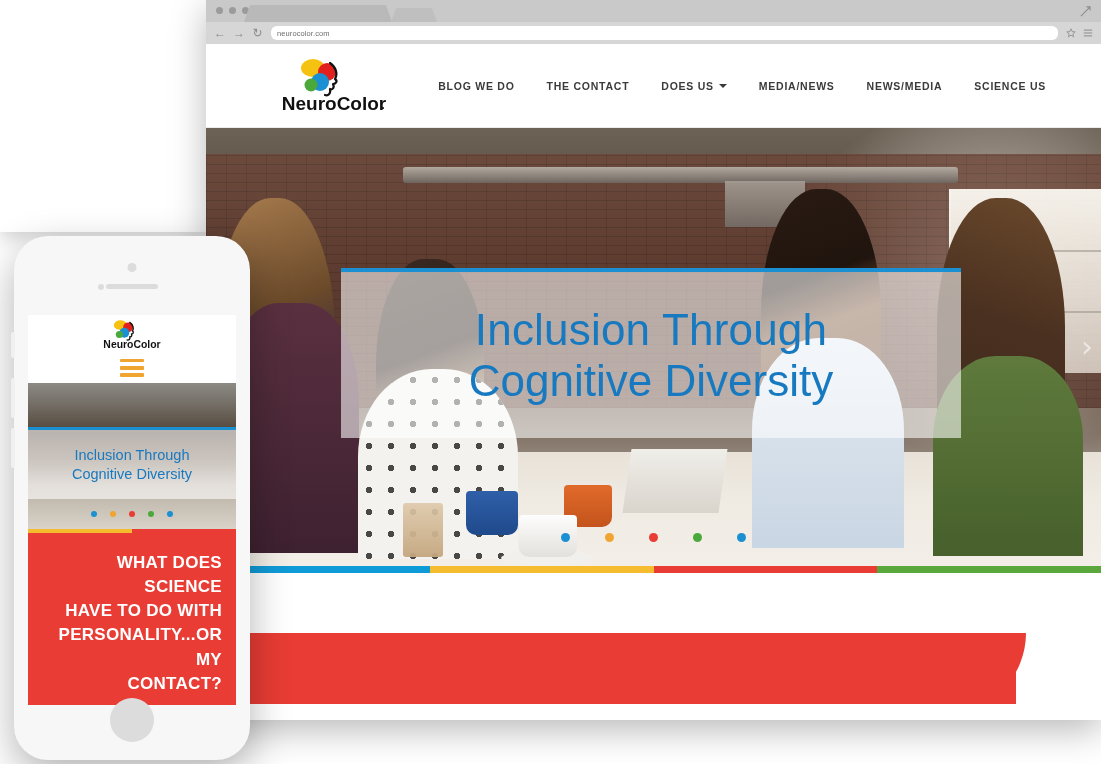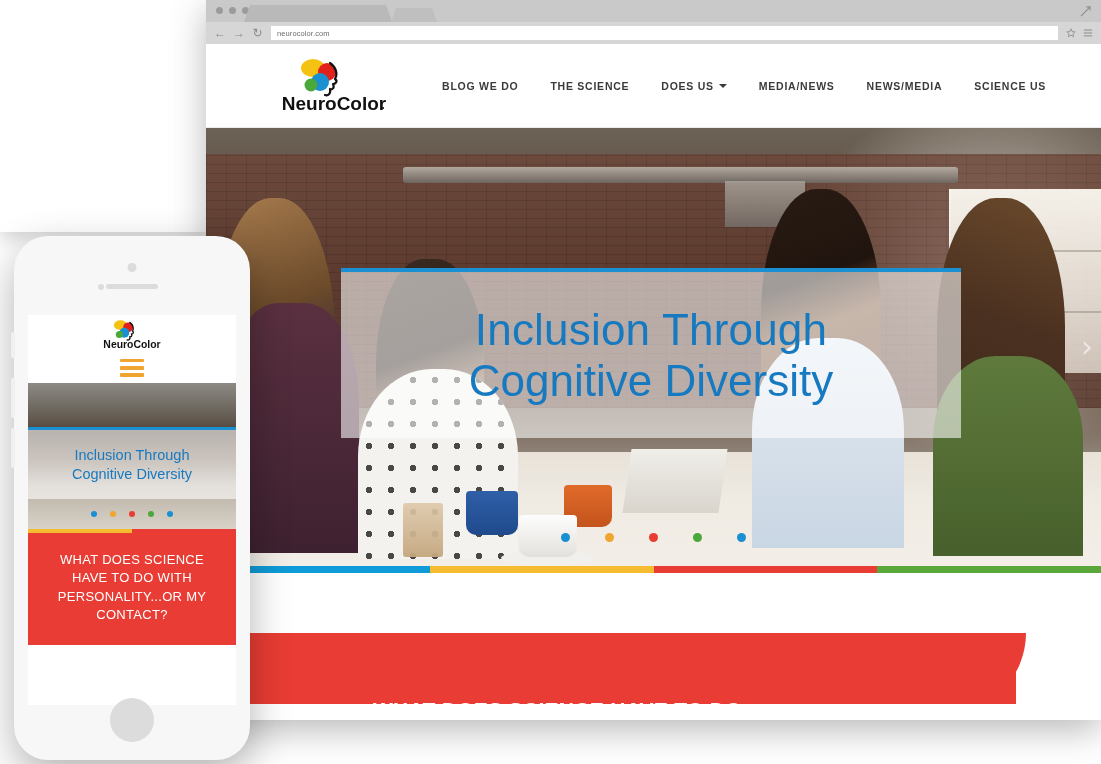--- a/index.html
+++ b/index.html
@@ -47,21 +47,21 @@
   .maximize {
     position:absolute; right:10px; top:6px; width:11px; height:11px;
     color:#8d8d8d;
   }
   .toolbar {
     height: 22px; background:#d6d6d6; display:flex; align-items:center;
     padding: 0 8px; gap: 8px; position:relative;
   }
   .nav-btn { color:#8b8b8b; font-size:12px; line-height:1; width:11px; text-align:center; }
   .urlbar {
-    flex: 1; height: 14px; background:#fff; border-radius:0;
+    flex: 1; height: 14px; background:#fff; border-radius:6px;
     display:flex; align-items:center; padding-left:6px;
   }
   .urltext { font-size:7.5px; color:#6e6e6e; letter-spacing:.1px; }
   .tb-right { display:flex; align-items:center; gap:7px; }
   .tb-icon { color:#8b8b8b; width:10px; height:10px; }
 
   
   .site-header {
     height: 84px; background:#fff; display:flex; align-items:center;
     border-bottom: 1px solid #eceaea;
@@ -222,21 +222,21 @@
     display:flex; flex-direction:column; align-items:center; justify-content:center;
   }
   .ph-title { font-size:14.5px; color:#1779bf; line-height:1.25; text-align:center; }
   .ph-dots { position:absolute; left:0; right:0; bottom:12px; display:flex; justify-content:center; gap:13px;}
   .ph-dot { width:6px; height:6px; border-radius:50%; }
   .ph-colorbar { display:flex; height:4px; }
   .ph-colorbar div { flex:1; }
   .ph-red {
     background:#e83c34; padding: 18px 14px 20px; text-align:center;
   }
-  .ph-red-text { font-size:13px; font-weight:400; color:#fff; line-height:1.42; letter-spacing:.3px; }
+  .ph-red-text { font-size:17px; font-weight:700; color:#fff; line-height:1.42; letter-spacing:.3px;text-align:right; }
   .phone-btn { position:absolute; left:-3px; background:#f0f0f0; width:4px; border-radius:2px; }
   .pb1 { top:96px; height:26px; }
   .pb2 { top:142px; height:40px; }
   .pb3 { top:192px; height:40px; }
 </style>
 </head>
 <body>
 
 <div class="stage">
 
@@ -286,21 +286,21 @@
           <path d="M52 8 C58 12, 60 19, 57 24 C60 26, 58 29, 55 29 C57 33, 54 35, 52 34 C53 39, 50 41, 47 40" fill="none" stroke="#111" stroke-width="2.2" stroke-linecap="round" stroke-linejoin="round"></path>
           <text x="56" y="55" font-family="'Liberation Sans',sans-serif" font-size="19" font-weight="700" fill="#111" text-anchor="middle">NeuroColor</text>
           <circle cx="105" cy="53" r="1.1" fill="#111"></circle>
         </svg>
       </div>
       <div class="nav">
         <div class="nav-item">
           <span>BLOG WE DO</span>
         </div>
         <div class="nav-item">
-          <span>THE SCIENCE</span>
+          <span>THE CONTACT</span>
         </div>
         <div class="nav-item">
           <span>DOES US</span>
           <span class="caret"></span>
         </div>
         <div class="nav-item">
           <span>MEDIA/NEWS</span>
         </div>
         <div class="nav-item">
           <span>NEWS/MEDIA</span>
@@ -357,21 +357,20 @@
       <div style="background:#f6bc2f"></div>
       <div style="background:#e83c34"></div>
       <div style="background:#5aa83c"></div>
     </div>
 
     <div class="gap"></div>
 
     <div class="red-wrap">
       <div class="red-band"></div>
       <div class="red-round"></div>
-      <div class="red-text">WHAT DOES SCIENCE HAVE TO DO</div>
     </div>
 
     <div class="browser-bottom"></div>
   </div>
 
   <div class="phone">
     <div class="phone-btn pb1"></div>
     <div class="phone-btn pb2"></div>
     <div class="phone-btn pb3"></div>
     <div class="phone-cam"></div>

